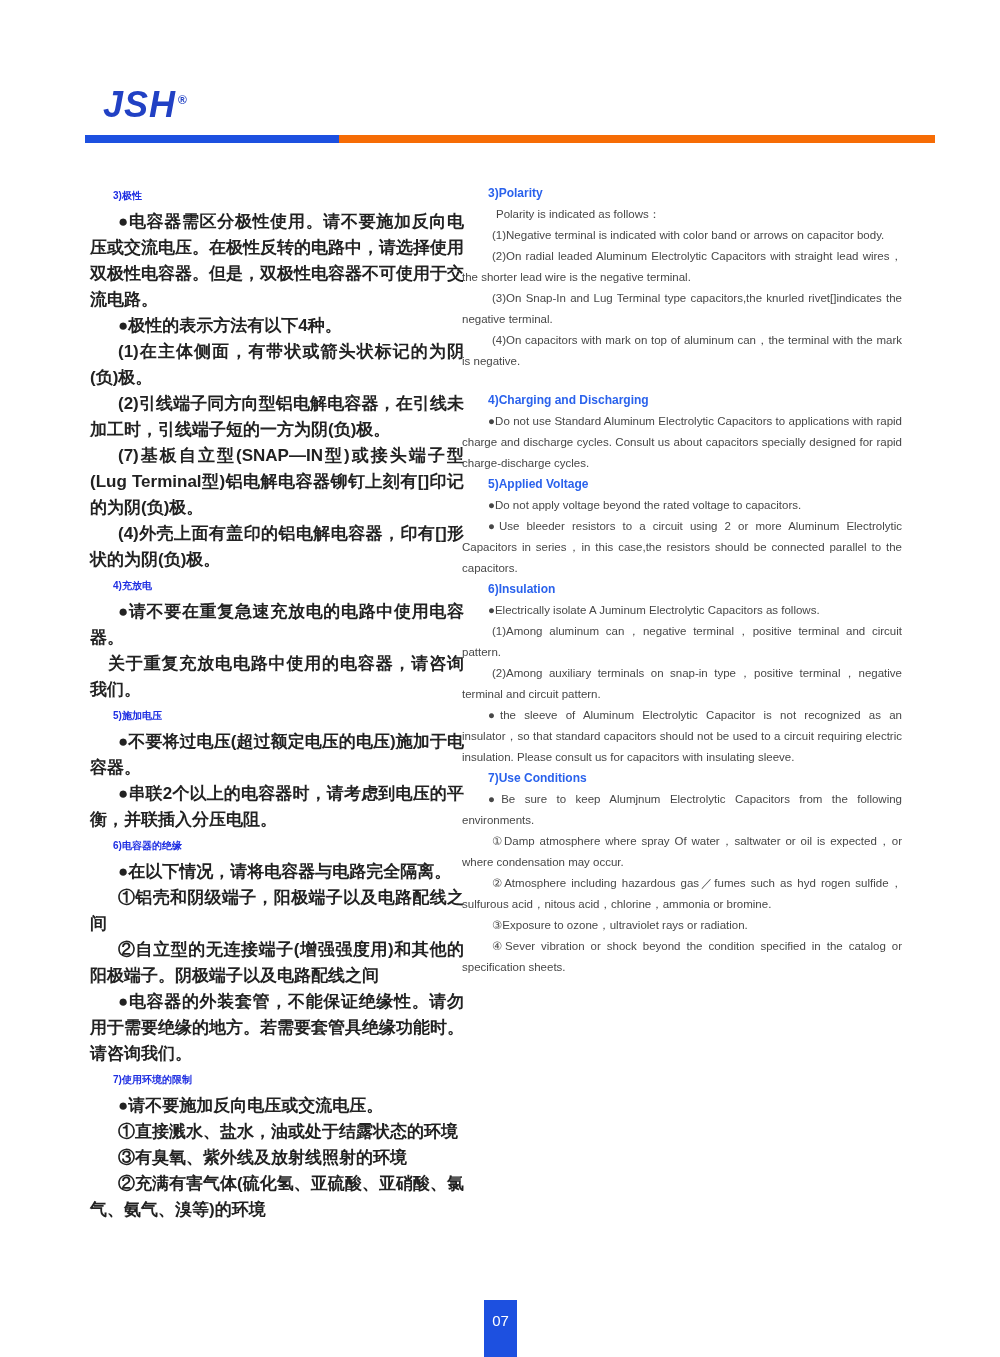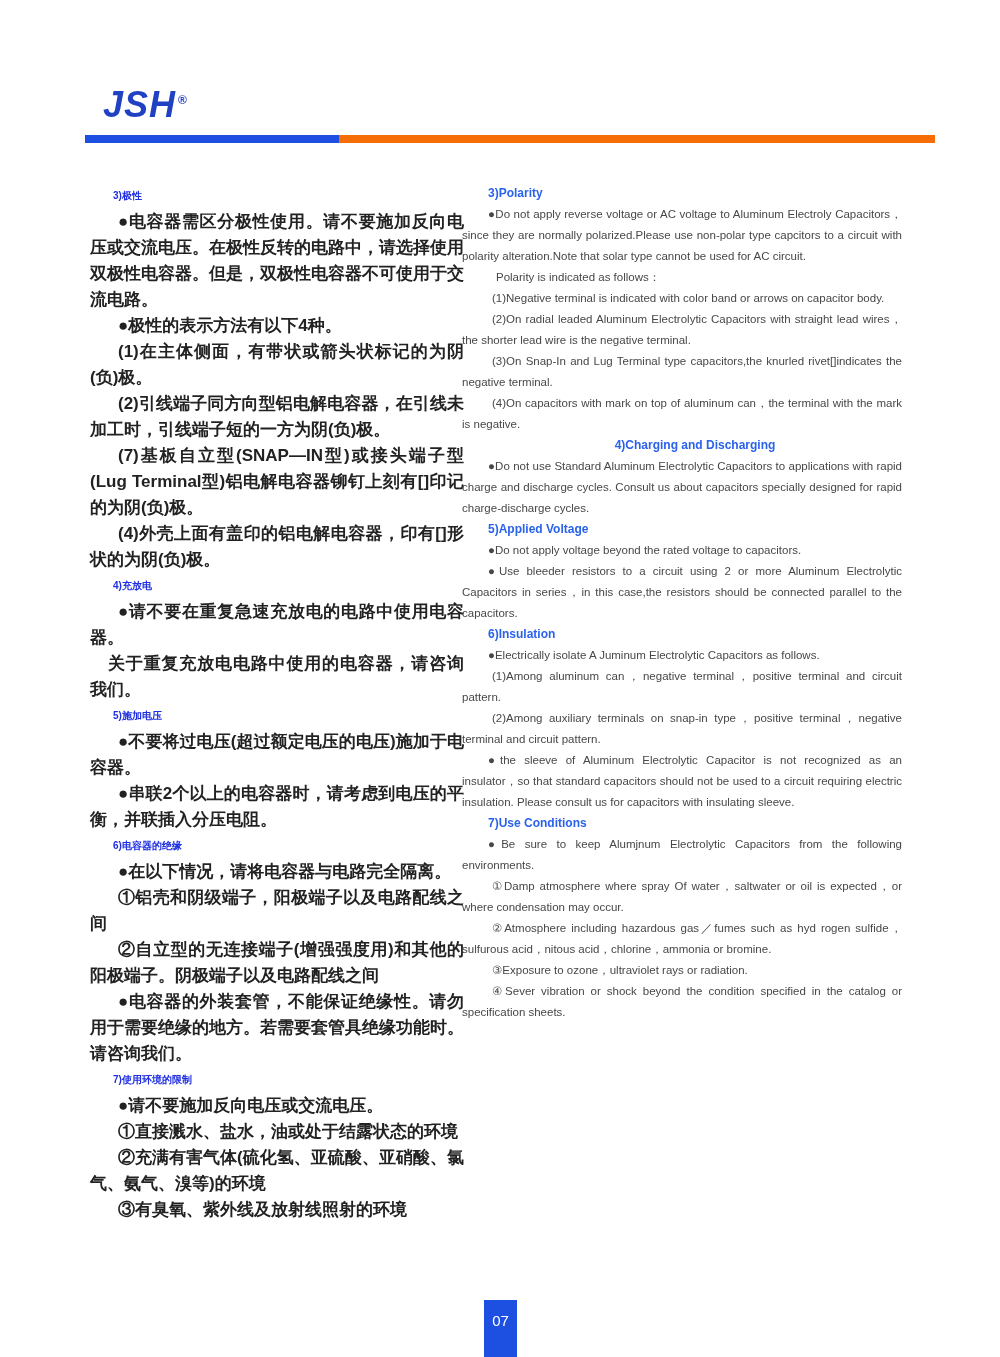--- a/index.html
+++ b/index.html
@@ -44,21 +44,21 @@
   }
   .en-p{
     font-size:11.5px;line-height:21px;
     color:#474747;margin:0;text-align:justify;
   }
   .i18{text-indent:18px;}
   .i26{text-indent:26px;}
   .i28{text-indent:28px;}
   .i30{text-indent:30px;}
   .i34{text-indent:34px;}
-  .mt18{text-align:center;}
+  .mt18{margin-top:18px;}
   
   .page-num{
     position:absolute;left:484px;top:1300px;
     width:33px;height:57px;
     background:#1d50e0;
     color:#ffffff;font-size:15px;
     text-align:center;padding-top:12px;box-sizing:border-box;
     font-family:"Liberation Sans", sans-serif;
   }
 </style>
@@ -88,27 +88,26 @@
     <div class="zh-p i28">●不要将过电压(超过额定电压的电压)施加于电容器。</div>
     <div class="zh-p i28">●串联2个以上的电容器时，请考虑到电压的平衡，并联插入分压电阻。</div>
     <div class="zh-h">6)电容器的绝缘</div>
     <div class="zh-p i28">●在以下情况，请将电容器与电路完全隔离。</div>
     <div class="zh-p i28">①铝壳和阴级端子，阳极端子以及电路配线之间</div>
     <div class="zh-p i28">②自立型的无连接端子(增强强度用)和其他的阳极端子。阴极端子以及电路配线之间</div>
     <div class="zh-p i28">●电容器的外装套管，不能保证绝缘性。请勿用于需要绝缘的地方。若需要套管具绝缘功能时。请咨询我们。</div>
     <div class="zh-h">7)使用环境的限制</div>
     <div class="zh-p i28">●请不要施加反向电压或交流电压。</div>
     <div class="zh-p i28">①直接溅水、盐水，油或处于结露状态的环境</div>
+    <div class="zh-p i28">③有臭氧、紫外线及放射线照射的环境</div>
     <div class="zh-p i28">②充满有害气体(硫化氢、亚硫酸、亚硝酸、氯气、氨气、溴等)的环境</div>
-    <div class="zh-p i28">③有臭氧、紫外线及放射线照射的环境</div>
   </div>
 
   <div class="col col-en">
     <div class="en-h">3)Polarity</div>
-    <div class="en-p i26">●Do not apply reverse voltage or AC voltage to Aluminum Electroly Capacitors，since they are normally polarized.Please use non-polar type capcitors to a circuit with polarity alteration.Note that solar type cannot be used for AC circuit.</div>
     <div class="en-p i34">Polarity is indicated as follows：</div>
     <div class="en-p i30">(1)Negative terminal is indicated with color band or arrows on capacitor body.</div>
     <div class="en-p i30">(2)On radial leaded Aluminum Electrolytic Capacitors with straight lead wires，the shorter lead wire is the negative terminal.</div>
     <div class="en-p i30">(3)On Snap-In and Lug Terminal type capacitors,the knurled rivet[]indicates the negative terminal.</div>
     <div class="en-p i30">(4)On capacitors with mark on top of aluminum can，the terminal with the mark is negative.</div>
     <div class="en-h mt18">4)Charging and Discharging</div>
     <div class="en-p i26">●Do not use Standard Aluminum Electrolytic Capacitors to applications with rapid charge and discharge cycles.  Consult us about capacitors specially designed for rapid charge-discharge cycles.</div>
     <div class="en-h">5)Applied Voltage</div>
     <div class="en-p i26">●Do not apply voltage beyond the rated voltage to capacitors.</div>
     <div class="en-p i26">●Use bleeder resistors to a circuit using 2 or more Aluminum Electrolytic Capacitors in series，in this case,the resistors should be connected parallel to the capacitors.</div>

